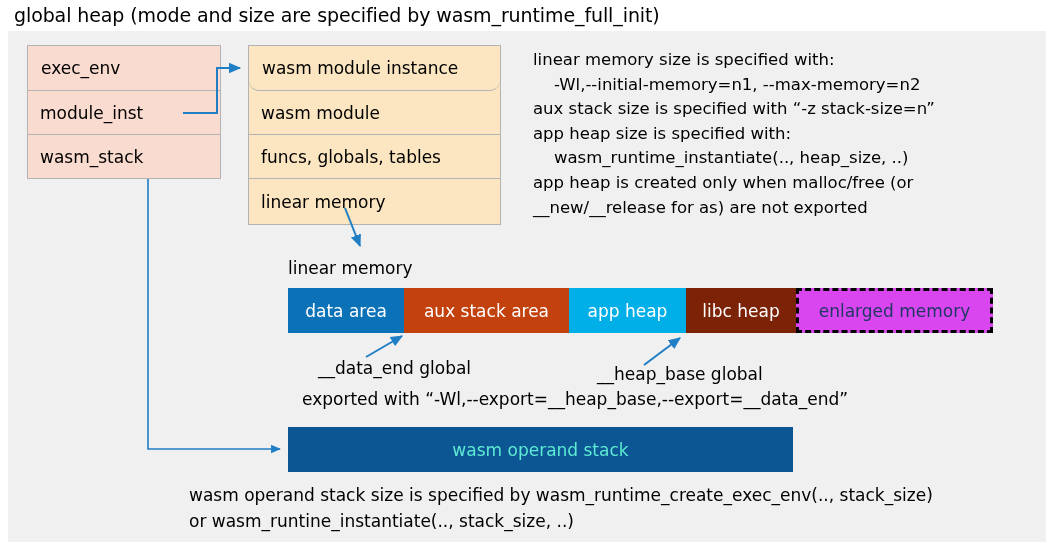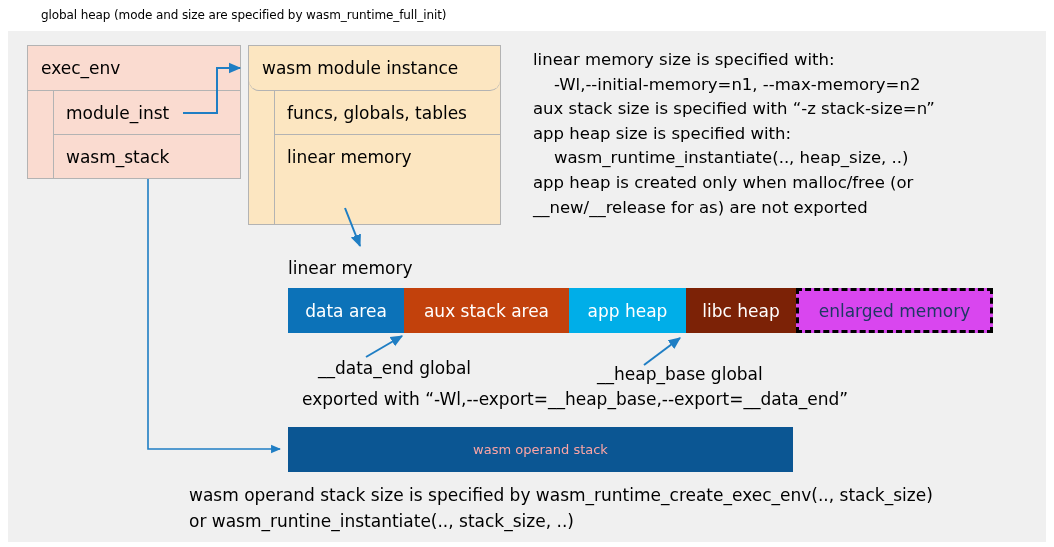--- a/index.html
+++ b/index.html
@@ -15,26 +15,25 @@
     font-family: "DejaVu Sans", "Liberation Sans", sans-serif;
     color: #000000;
     -webkit-font-smoothing: antialiased;
   }
 
   
   .page-title {
     position: absolute;
     left: 14px;
     top: 4px;
-    font-size: 12px;
+    font-size: 19px;
     line-height: 22px;
     color: #000;
     white-space: nowrap;
     letter-spacing: -0.1px;
-    margin-left: 27px;
   }
 
   
   .canvas {
     position: absolute;
     left: 8px;
     top: 31px;
     width: 1038px;
     height: 511px;
     background: #f0f0f0;
@@ -53,20 +52,21 @@
     display: flex;
     align-items: center;
     padding-left: 13px;
     font-size: 17px;
     white-space: nowrap;
   }
   .struct .body {
     display: flex;
     width: 100%;
     box-sizing: border-box;
+    flex-direction: column;
   }
   .struct .gutter {
     box-sizing: border-box;
     border-right: 1px solid #b3b3b3;
     flex: 0 0 auto;
   }
   .struct .rows {
     flex: 1 1 auto;
     box-sizing: border-box;
   }
@@ -76,21 +76,21 @@
     align-items: center;
     padding-left: 12px;
     font-size: 17px;
     border-bottom: 1px solid #b3b3b3;
     white-space: nowrap;
   }
   .struct .row:last-child { border-bottom: none; }
 
   
   #exec-env {
-    left: 27px; top: 45px; width: 214px; height: 134px;
+    left: 27px; top: 45px; width: 194px; height: 134px;
     background: #fadbd0;
   }
   #exec-env .hdr { height: 45px; }
   #exec-env .body { height: 88px; }
   #exec-env .gutter { width: 26px; }
   #exec-env .row { height: 44px; }
 
   
   #module-inst {
     left: 248px; top: 45px; width: 253px; height: 180px;
@@ -154,25 +154,25 @@
     position: absolute; left: 302px; top: 389px;
     font-size: 17px; white-space: nowrap;
   }
 
   
   #operand-stack {
     position: absolute;
     left: 288px; top: 427px;
     width: 505px; height: 45px;
     background: #0b5693;
-    color: #fca5a5;
+    color: #5eead4;
     display: flex;
     align-items: center;
     justify-content: center;
-    font-size: 13px;
+    font-size: 17px;
     white-space: nowrap;
   }
   #operand-note {
     position: absolute; left: 189px; top: 482px;
     font-size: 17px; line-height: 26px; white-space: pre;
   }
 
   
   #connectors {
     position: absolute;
@@ -197,20 +197,21 @@
       <div class="row">wasm_stack</div>
     </div>
   </div>
 </div>
 
 <div class="struct" id="module-inst">
   <div class="hdr">wasm module instance</div>
   <div class="body">
     <div class="gutter"></div>
     <div class="rows">
+      <div class="row">wasm module</div>
       <div class="row">funcs, globals, tables</div>
       <div class="row">linear memory</div>
     </div>
   </div>
 </div>
 
 <div class="note" id="linear-note">linear memory size is specified with:
     -Wl,--initial-memory=n1, --max-memory=n2
 aux stack size is specified with “-z stack-size=n”
 app heap size is specified with:

